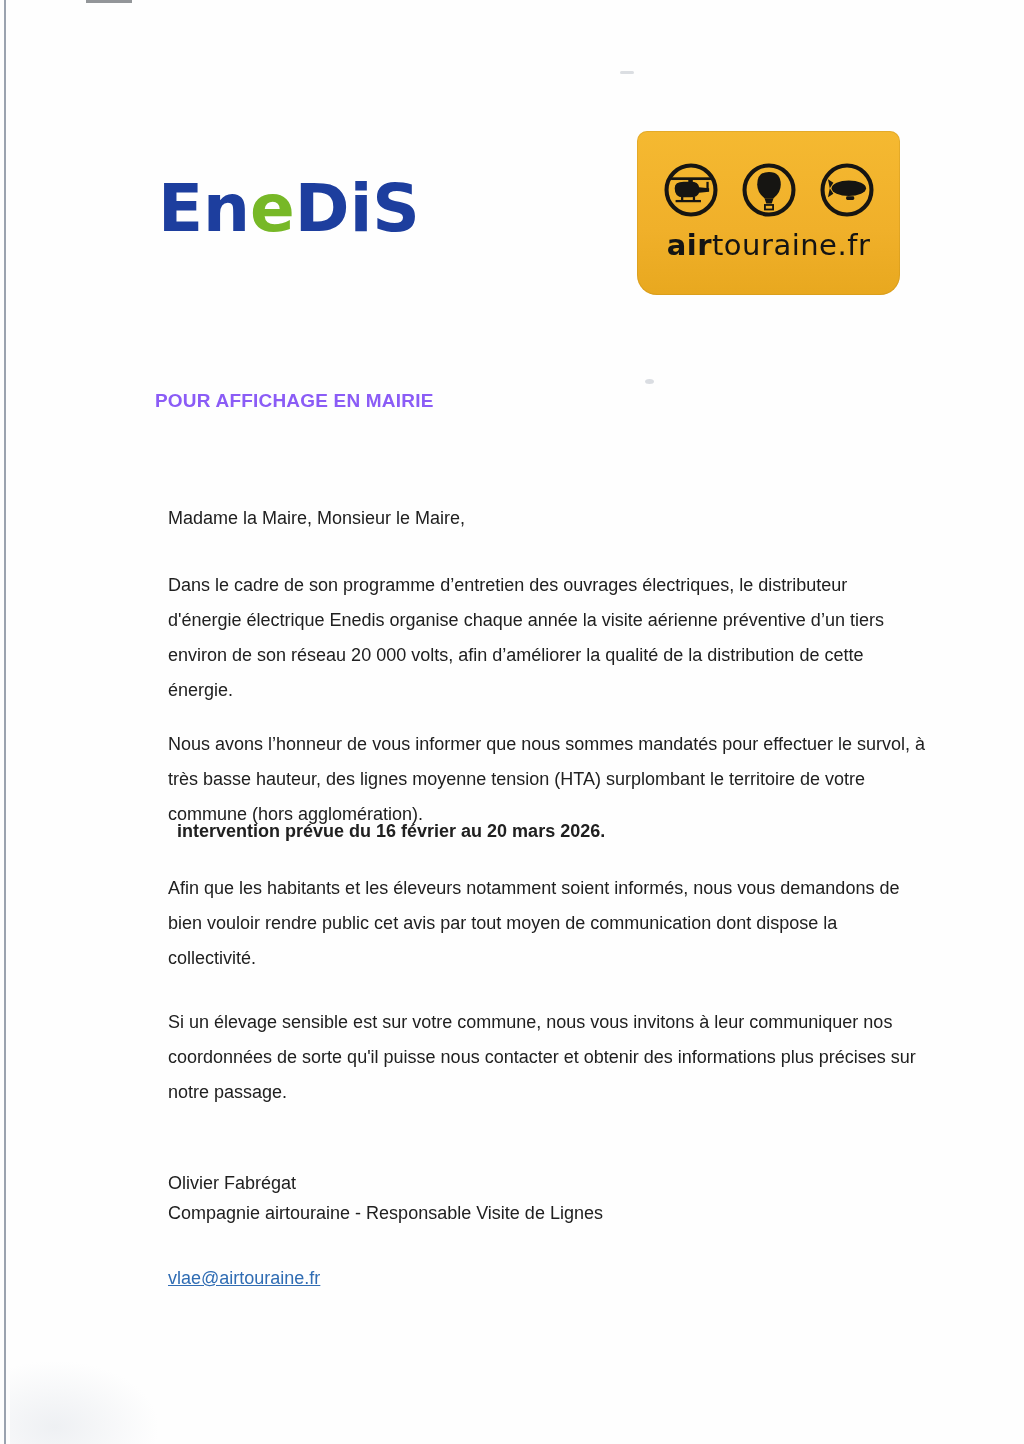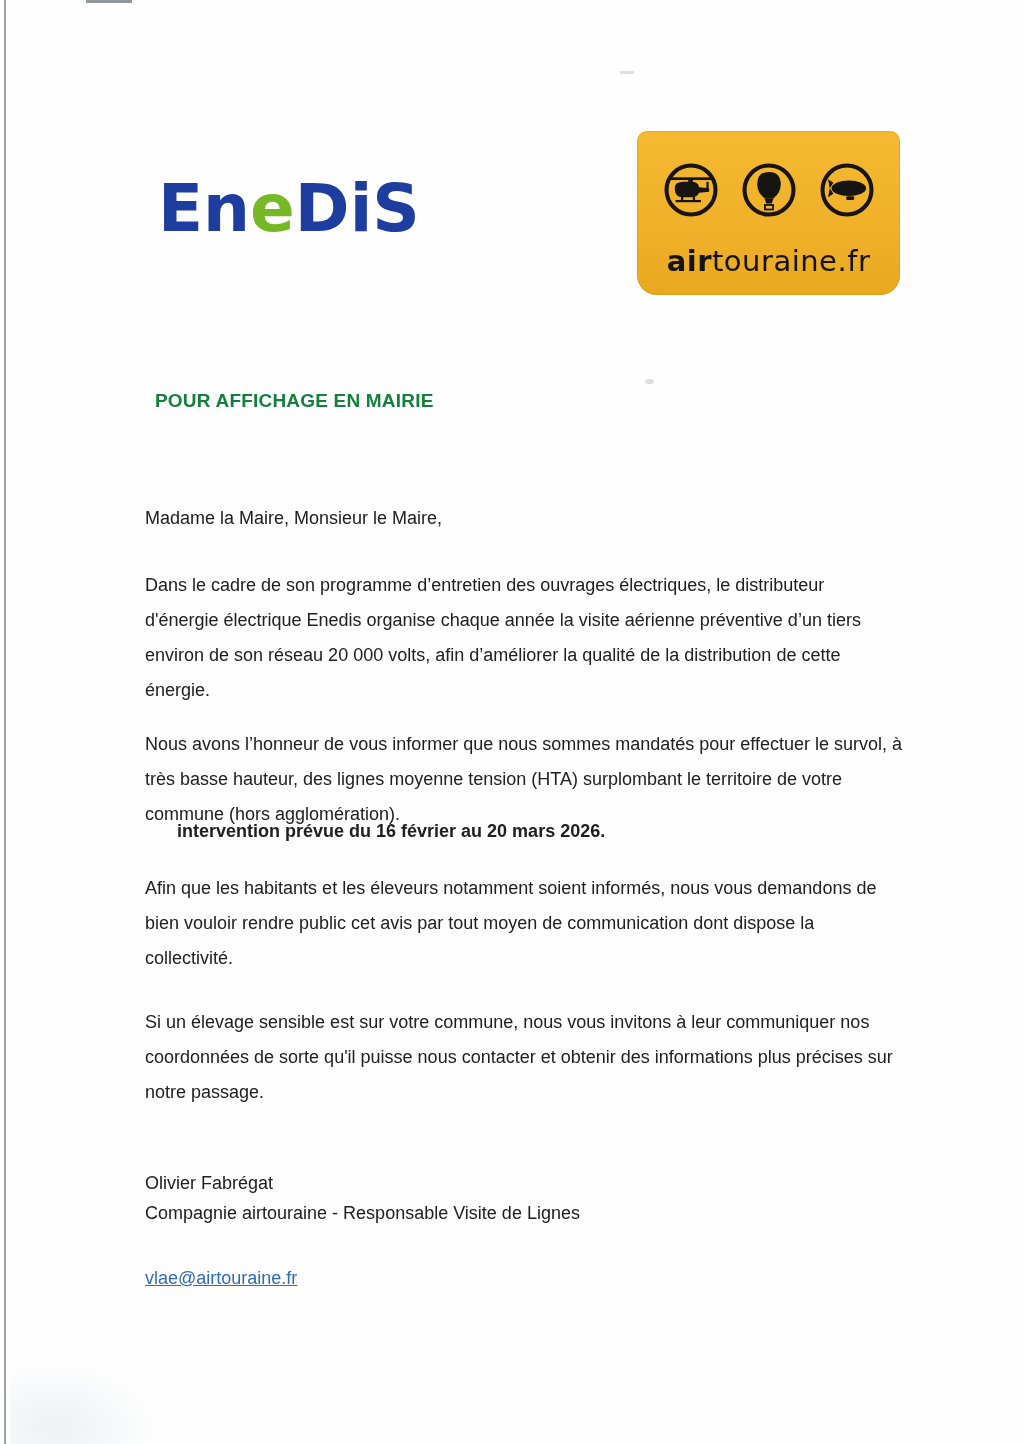--- a/index.html
+++ b/index.html
@@ -38,35 +38,35 @@
   .airtouraine-badge {
     position:absolute; left:637px; top:131px; width:263px; height:164px;
     background:linear-gradient(180deg,#f5b931 0%, #f0b02a 60%, #e8a81f 100%);
     border-radius:10px 10px 20px 20px;
     box-shadow:0 0 0 1px rgba(180,130,20,.25) inset;
     display:flex; flex-direction:column; align-items:center;
   }
   .badge-icons { display:flex; gap:20px; margin-top:30px; }
   .badge-icons svg { display:block; }
   .badge-word {
-    margin-top:28px;
+    margin-top:12px;
     font-family:"DejaVu Sans", sans-serif;
     font-size:29px; letter-spacing:.5px; color:#141414; line-height:1;
   }
   .badge-word .w-bold { font-weight:bold; }
   .badge-word .w-light { font-weight:normal; }
 
   
   .tb {
-    position:absolute; left:145px; width:815px;
+    position:absolute; left:168px; width:815px;
     font-size:18px; line-height:35px;
     white-space:pre-line;
     color:#202020;
   }
-  .notice   { top:383px; left:155px; font-weight:bold; font-size:19px; color:#15803d; letter-spacing:.2px; }
+  .notice   { top:383px; left:155px; font-weight:bold; font-size:19px; color:#8b5cf6; letter-spacing:.2px; }
   .salutation { top:501px; }
   .para-1   { top:568px; }
   .para-2   { top:703px;margin-top:24px; }
   .intervention { top:814px; left:177px; font-weight:bold; }
   .para-3   { top:871px; }
   .para-4   { top:1005px; }
   .closing  { top:1111px; }
   .sig-name { top:1166px; }
   .sig-role { top:1196px; }
   .sig-email { top:1226px; }

